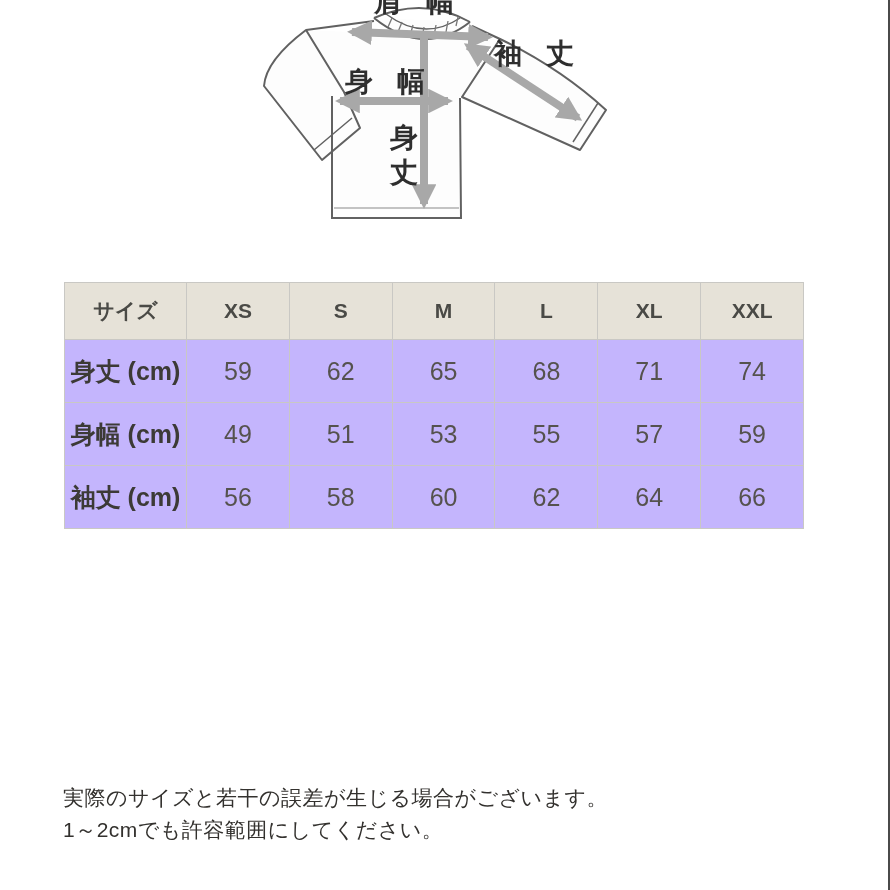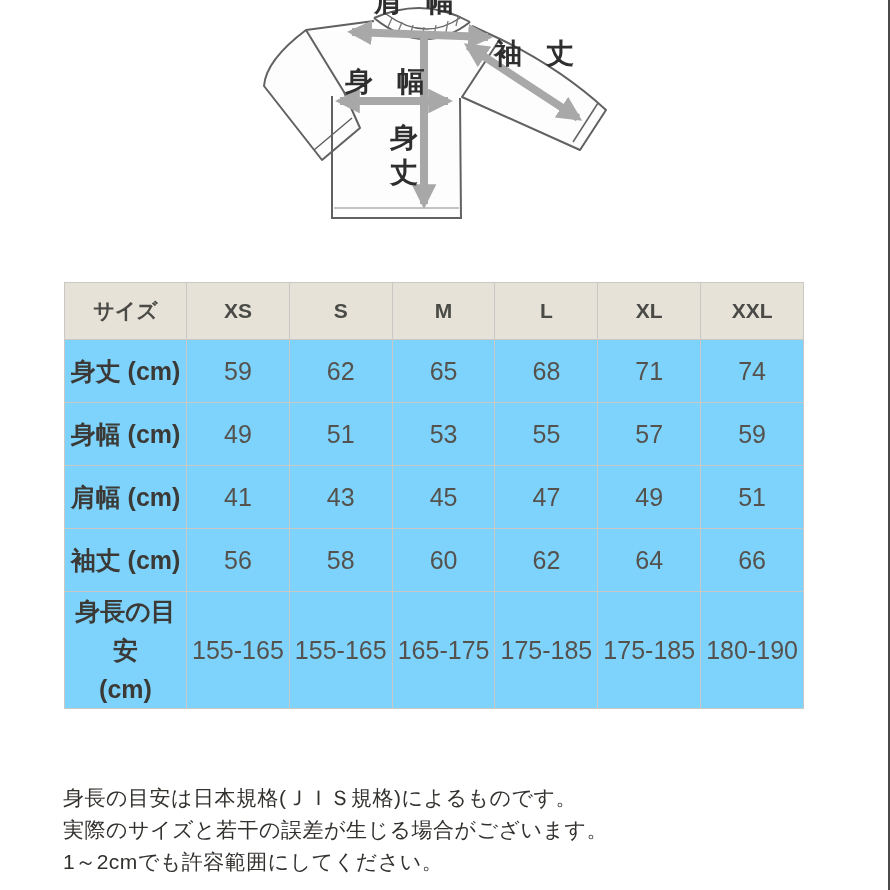--- a/index.html
+++ b/index.html
@@ -13,21 +13,21 @@
   .edge-line{position:absolute;top:0;right:0;width:2px;height:890px;background:#4a4a4a;}
 
   
   .diagram{position:absolute;top:0;left:0;width:736px;height:245px;overflow:hidden;}
   .diagram svg{display:block;}
   .dim-label{font-weight:bold;font-size:28px;fill:#2e2e2e;letter-spacing:8px;}
   .dim-label-v{font-weight:bold;font-size:28px;fill:#2e2e2e;}
 
   
   .table-wrap{position:absolute;left:64px;top:282px;}
-  table.size-table{border-collapse:collapse;table-layout:fixed;width:740px;background:#7dd3fc;}
+  table.size-table{border-collapse:collapse;table-layout:fixed;width:740px;background:#c4b5fd;}
   table.size-table col.c0{width:122px;}
   table.size-table th,
   table.size-table td{border:1px solid #c9c8c4;text-align:center;vertical-align:middle;padding:0 4px;}
   table.size-table th{height:56px;font-size:21px;font-weight:600;color:#4a4a46;background:#e6e2d8;}
   table.size-table td{height:62px;font-size:25px;color:#55524e;}
   table.size-table td.rowlabel{font-weight:600;color:#3c3a36;white-space:pre-line;line-height:1.55;}
   table.size-table tr.tall-1 td{height:92px;}
   table.size-table tr.tall-2 td{height:87px;}
 
   
@@ -124,50 +124,30 @@
         <tr>
           <td class="rowlabel">身幅 (cm)</td>
           <td>49</td>
           <td>51</td>
           <td>53</td>
           <td>55</td>
           <td>57</td>
           <td>59</td>
         </tr>
         <tr>
-          <td class="rowlabel">肩幅 (cm)</td>
-          <td>41</td>
-          <td>43</td>
-          <td>45</td>
-          <td>47</td>
-          <td>49</td>
-          <td>51</td>
-        </tr>
-        <tr>
           <td class="rowlabel">袖丈 (cm)</td>
           <td>56</td>
           <td>58</td>
           <td>60</td>
           <td>62</td>
           <td>64</td>
           <td>66</td>
         </tr>
-        <tr class="tall-2">
-          <td class="rowlabel">身長の目安
-(cm)</td>
-          <td>155-165</td>
-          <td>155-165</td>
-          <td>165-175</td>
-          <td>175-185</td>
-          <td>175-185</td>
-          <td>180-190</td>
-        </tr>
       </tbody>
   </table>
 </div>
 
 <div class="notes" id="notes-block">
-    <div>身長の目安は日本規格(ＪＩＳ規格)によるものです。</div>
     <div>実際のサイズと若干の誤差が生じる場合がございます。</div>
     <div>1～2cmでも許容範囲にしてください。</div>
   </div>
 
 <div class="edge-line"></div>
 
 </body></html>

